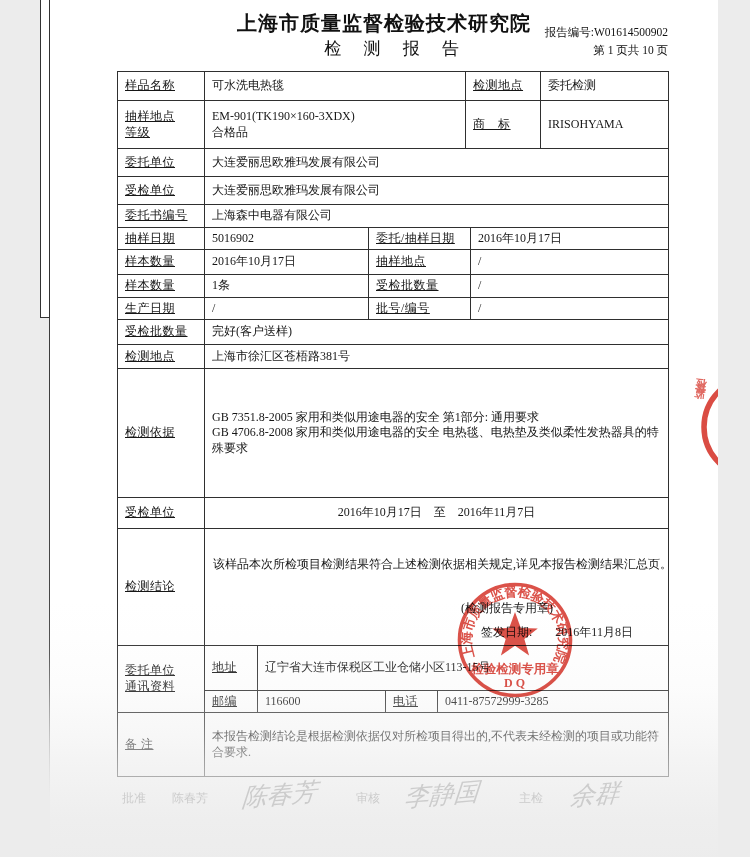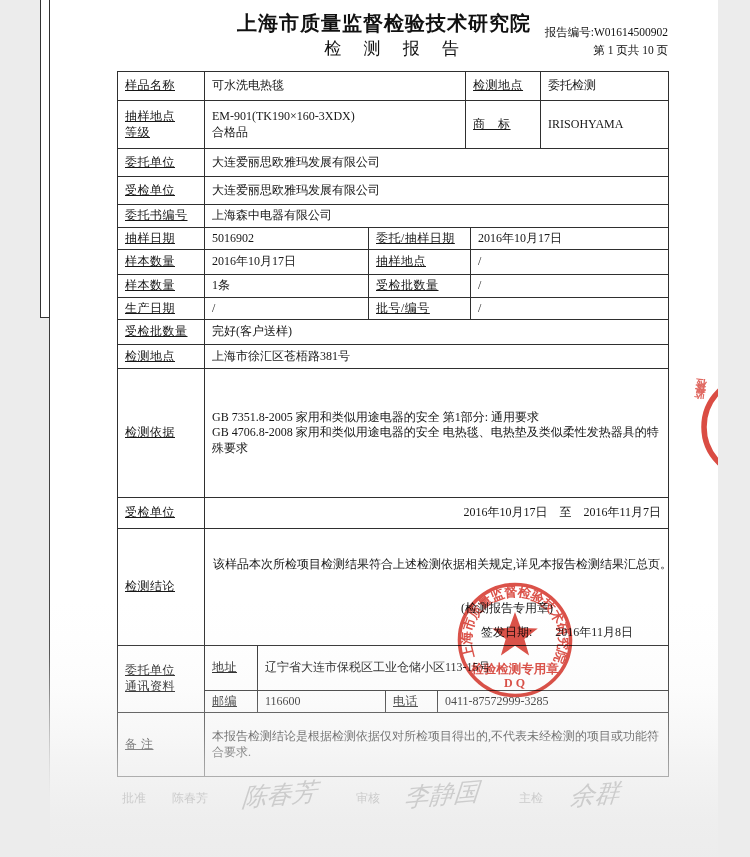--- a/index.html
+++ b/index.html
@@ -30,21 +30,21 @@
   table.rpt { position:absolute; left:117px; top:71px; width:551px;
     border-collapse:collapse; table-layout:fixed; z-index:1;
     font-size:12px; color:#161616; }
   table.rpt td { border:1px solid #2f2f2f; padding:2px 7px; vertical-align:middle;
     line-height:1.3; overflow:hidden; }
   table.rpt { border:1.5px solid #222; }
   td.lbl { letter-spacing:0.5px;text-decoration:underline; }
   .two-line span { display:block; }
   .two-line span + span { }
   .basis-cell span { display:block; }
-  td.center { text-align:right; }
+  td.center { text-align:center; }
   td.topalign { vertical-align:top; padding-top:5px; }
   .concl-cell { position:relative; vertical-align:top; }
   .concl-text { position:absolute; left:8px; top:28px; width:450px; white-space:nowrap; }
   .stamp-note { position:absolute; left:256px; top:72px; font-size:12px; }
   .sign-line { position:absolute; left:276px; top:96px; font-size:12px; }
   .sign-line .dt { margin-left:20px; }
 
   
   .stamp { position:absolute; left:440px; top:565px; width:150px; height:150px;
     z-index:6; mix-blend-mode:multiply; opacity:0.87; }

